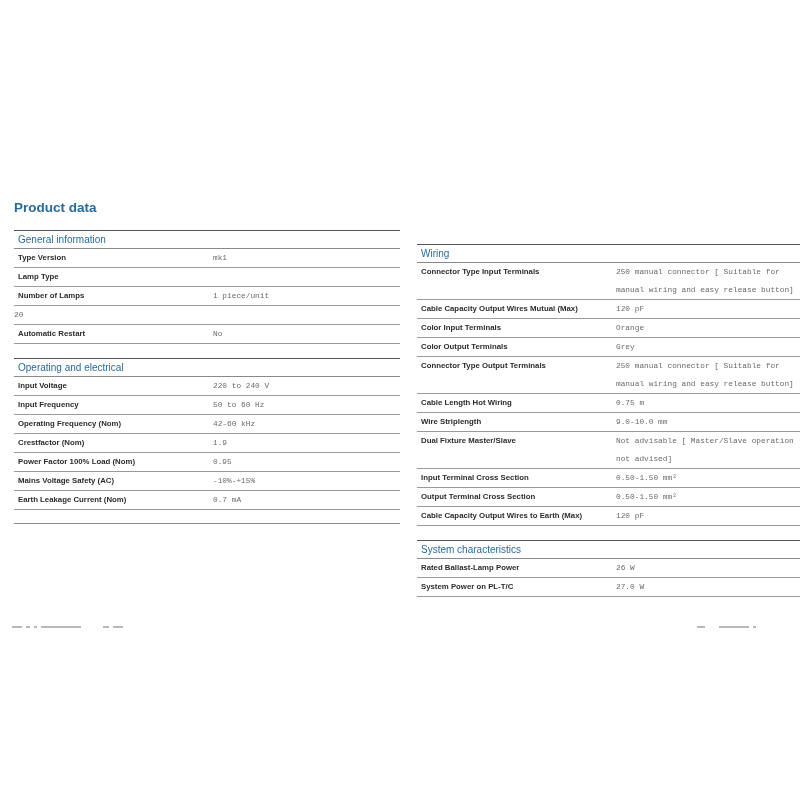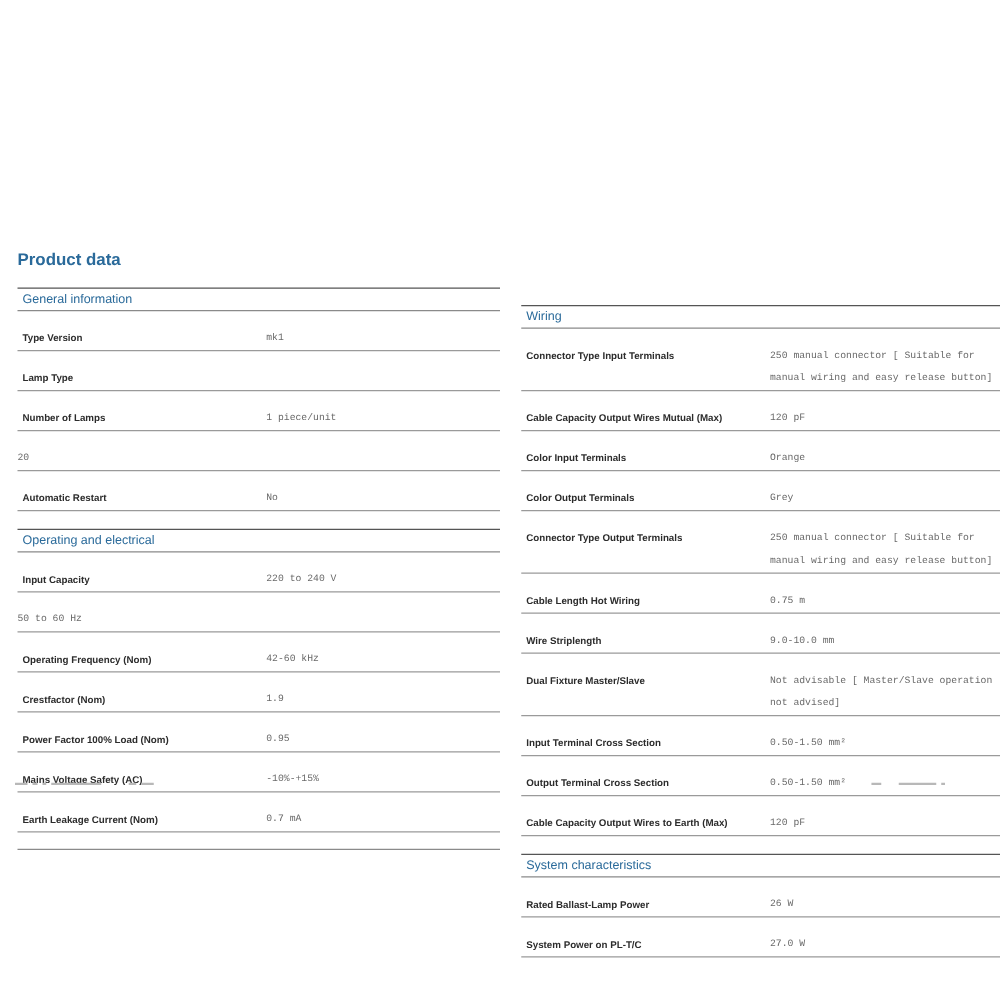--- a/index.html
+++ b/index.html
@@ -28,21 +28,20 @@
       line-height: 17px;
       font-size: 10px;
       color: #2a6a9a;
       padding-left: 4px;
     }
     .row {
       display: flex;
       border-bottom: 1.2px solid #9a9a9a;
       font-size: 7.8px;
       line-height: 18px;
-      margin-top: 13px;
     }
     .row .label {
       font-weight: bold;
       color: #2c2c2c;
       padding-left: 4px;
       box-sizing: border-box;
     }
     .row .value {
       color: #6a6a6a;
       box-sizing: border-box;
@@ -93,24 +92,25 @@
           <div class="value">20</div>
         </div>
         <div class="row">
           <div class="label">Automatic Restart</div>
           <div class="value">No</div>
         </div>
       </div>
       <div class="section">
         <div class="section-header">Operating and electrical</div>
         <div class="row">
-          <div class="label">Input Capacity</div>
+          <div class="label">Input Voltage</div>
           <div class="value">220 to 240 V</div>
         </div>
         <div class="row">
+          <div class="label">Input Frequency</div>
           <div class="value">50 to 60 Hz</div>
         </div>
         <div class="row">
           <div class="label">Operating Frequency (Nom)</div>
           <div class="value">42-60 kHz</div>
         </div>
         <div class="row">
           <div class="label">Crestfactor (Nom)</div>
           <div class="value">1.9</div>
         </div>

